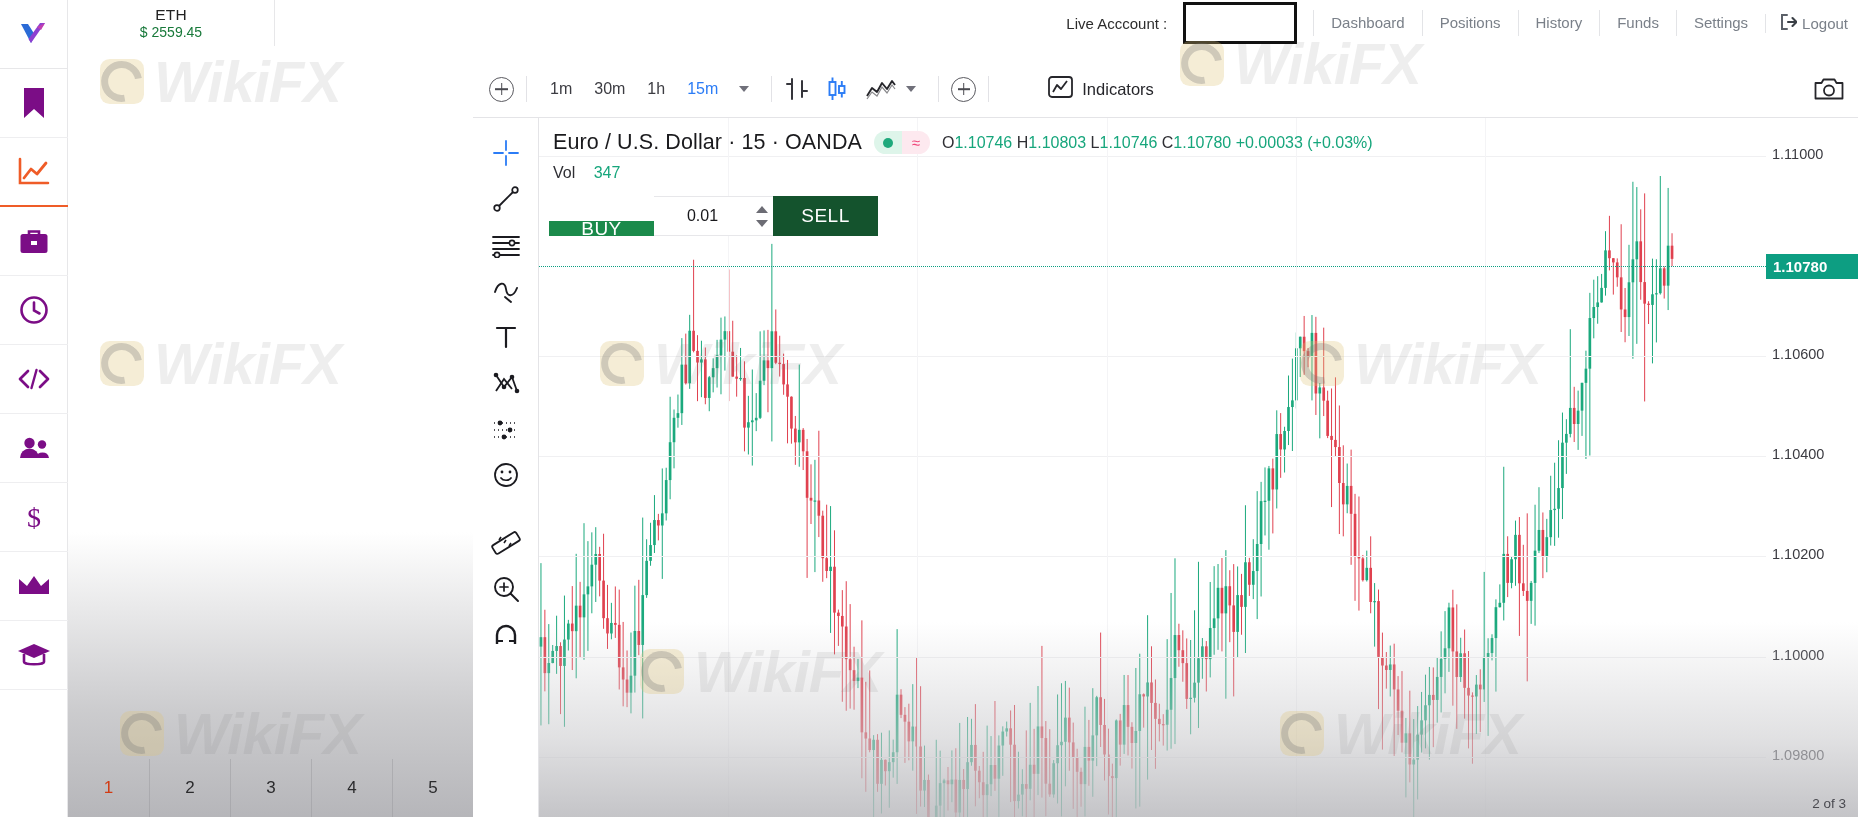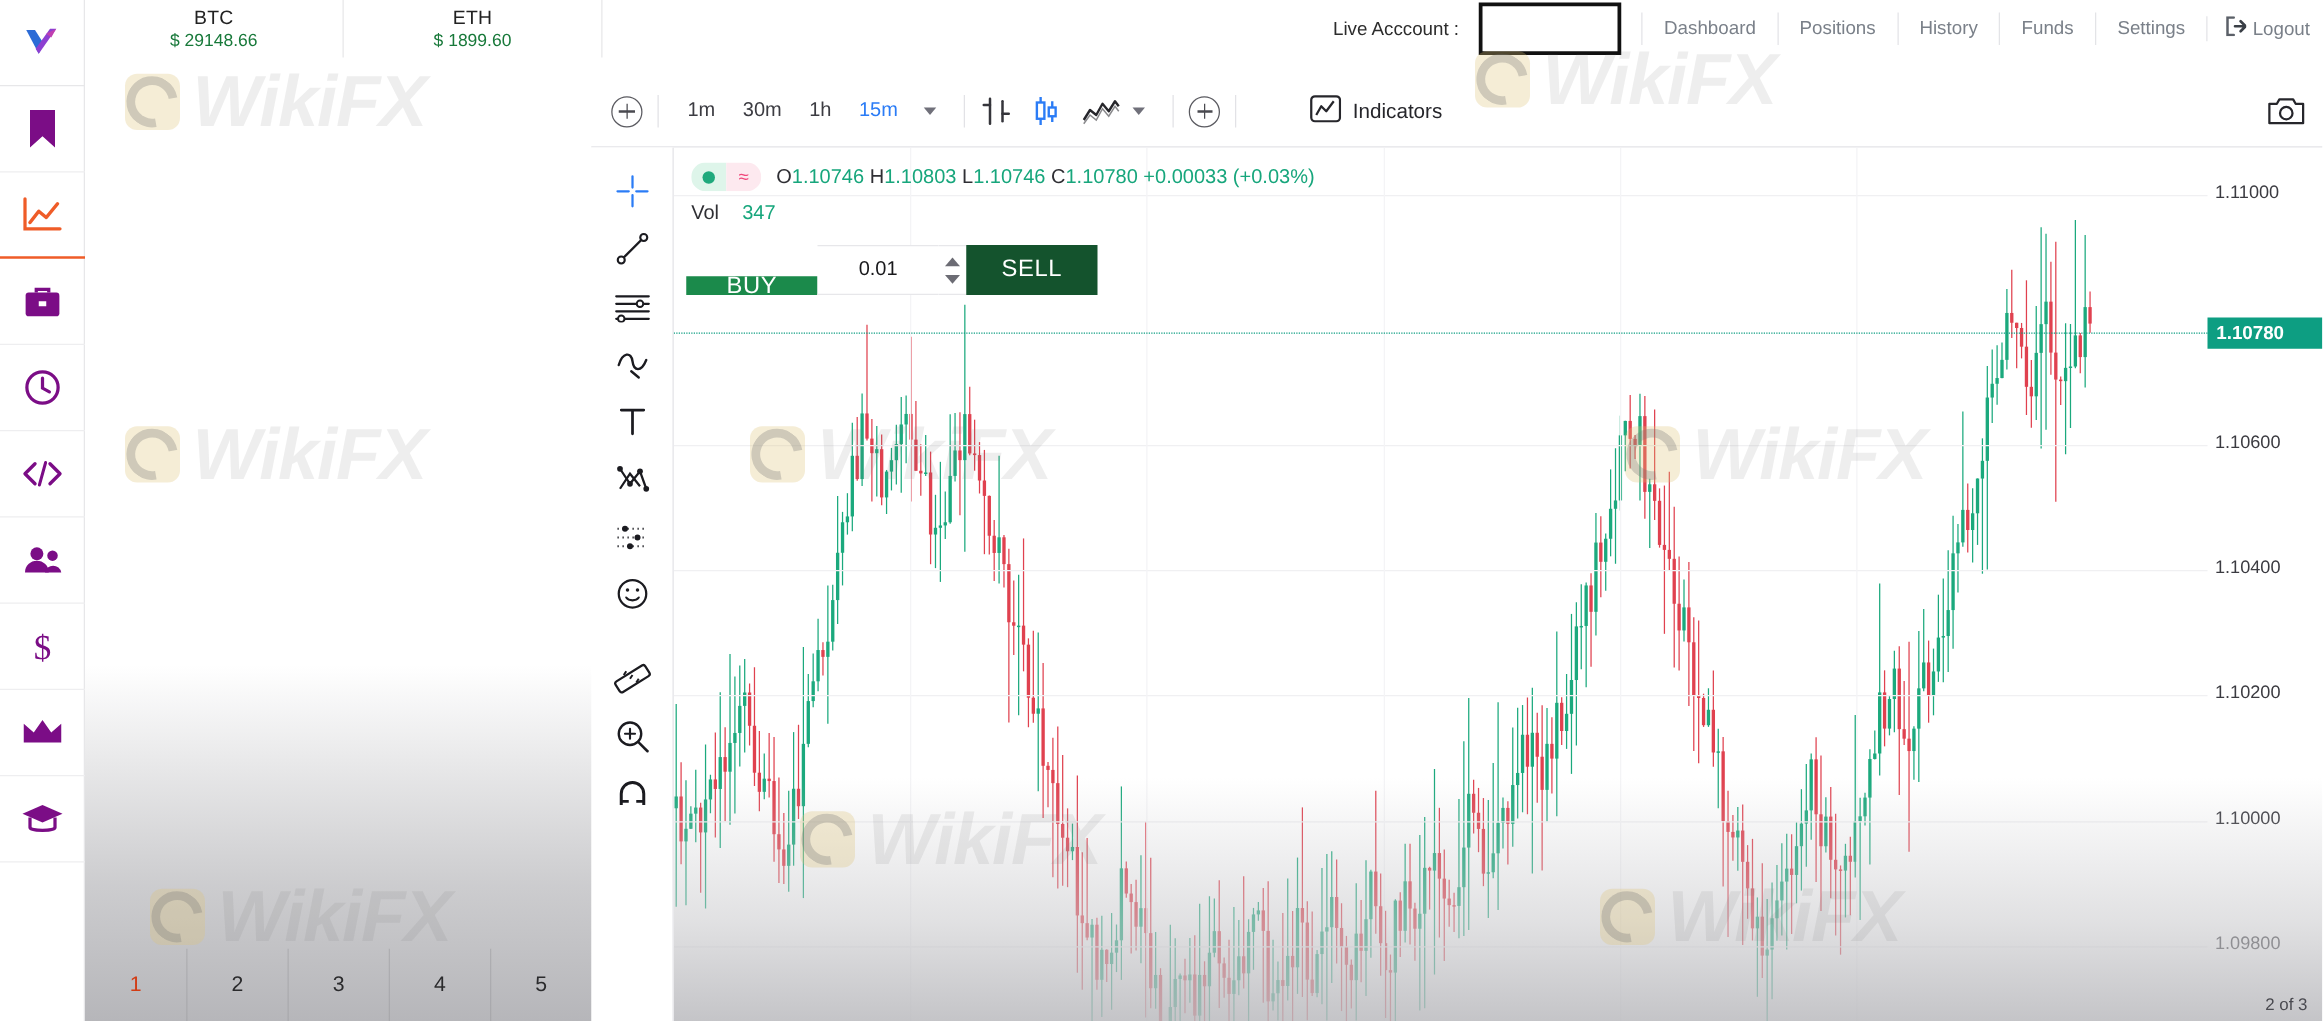--- a/index.html
+++ b/index.html
@@ -344,26 +344,22 @@
         <svg width="34" height="26" viewBox="0 0 34 26">
           <path d="M17 2 L33 9 L17 16 L1 9 Z" fill="#7b0d86"></path>
           <path d="M7 12 V20 c0 3 20 3 20 0 V12" stroke="#7b0d86" stroke-width="2.6" fill="none"></path>
         </svg>
       </span>
     </div>
   </div>
 
   <div id="tickers">
     <div class="ticker">
-      <span class="tk-sym">BTC</span>
-      <span class="tk-val">$ 29148.66</span>
-    </div>
-    <div class="ticker">
       <span class="tk-sym">ETH</span>
-      <span class="tk-val">$ 1899.60</span>
+      <span class="tk-val">$ 2559.45</span>
     </div>
   </div>
 
   <div id="topnav">
     <span id="acct-label">Live Acccount :</span>
     <div id="acct-box"></div>
     <span class="navlink">Dashboard</span>
     <span class="navlink">Positions</span>
     <span class="navlink">History</span>
     <span class="navlink">Funds</span>
@@ -521,20 +517,21 @@
           <path d="M5 22 V13 a9 9 0 0 1 18 0 V22" stroke="#1b1b20" stroke-width="2.4" fill="none"></path>
           <path d="M5 19 H11 M17 19 H23" stroke="#1b1b20" stroke-width="2.2"></path>
         </svg>
       </div>
     </div>
 
     <div id="chart-canvas">
 
       <div id="legend">
         <div id="legend-l1">
+          <span id="sym-title">Euro / U.S. Dollar · 15 · OANDA</span>
           <span id="status-pill">
             <span class="sp-a">
                 <span class="sp-dot"></span>
               </span>
             <span class="sp-b">≈</span>
           </span>
           <span class="ohlc"><span>O</span><span class="v">1.10746</span>&nbsp;<span>H</span><span class="v">1.10803</span>&nbsp;<span>L</span><span class="v">1.10746</span>&nbsp;<span>C</span><span class="v">1.10780</span>&nbsp;<span class="v">+0.00033 (+0.03%)</span></span>
         </div>
         <div id="legend-l2">
           <span>Vol</span>

